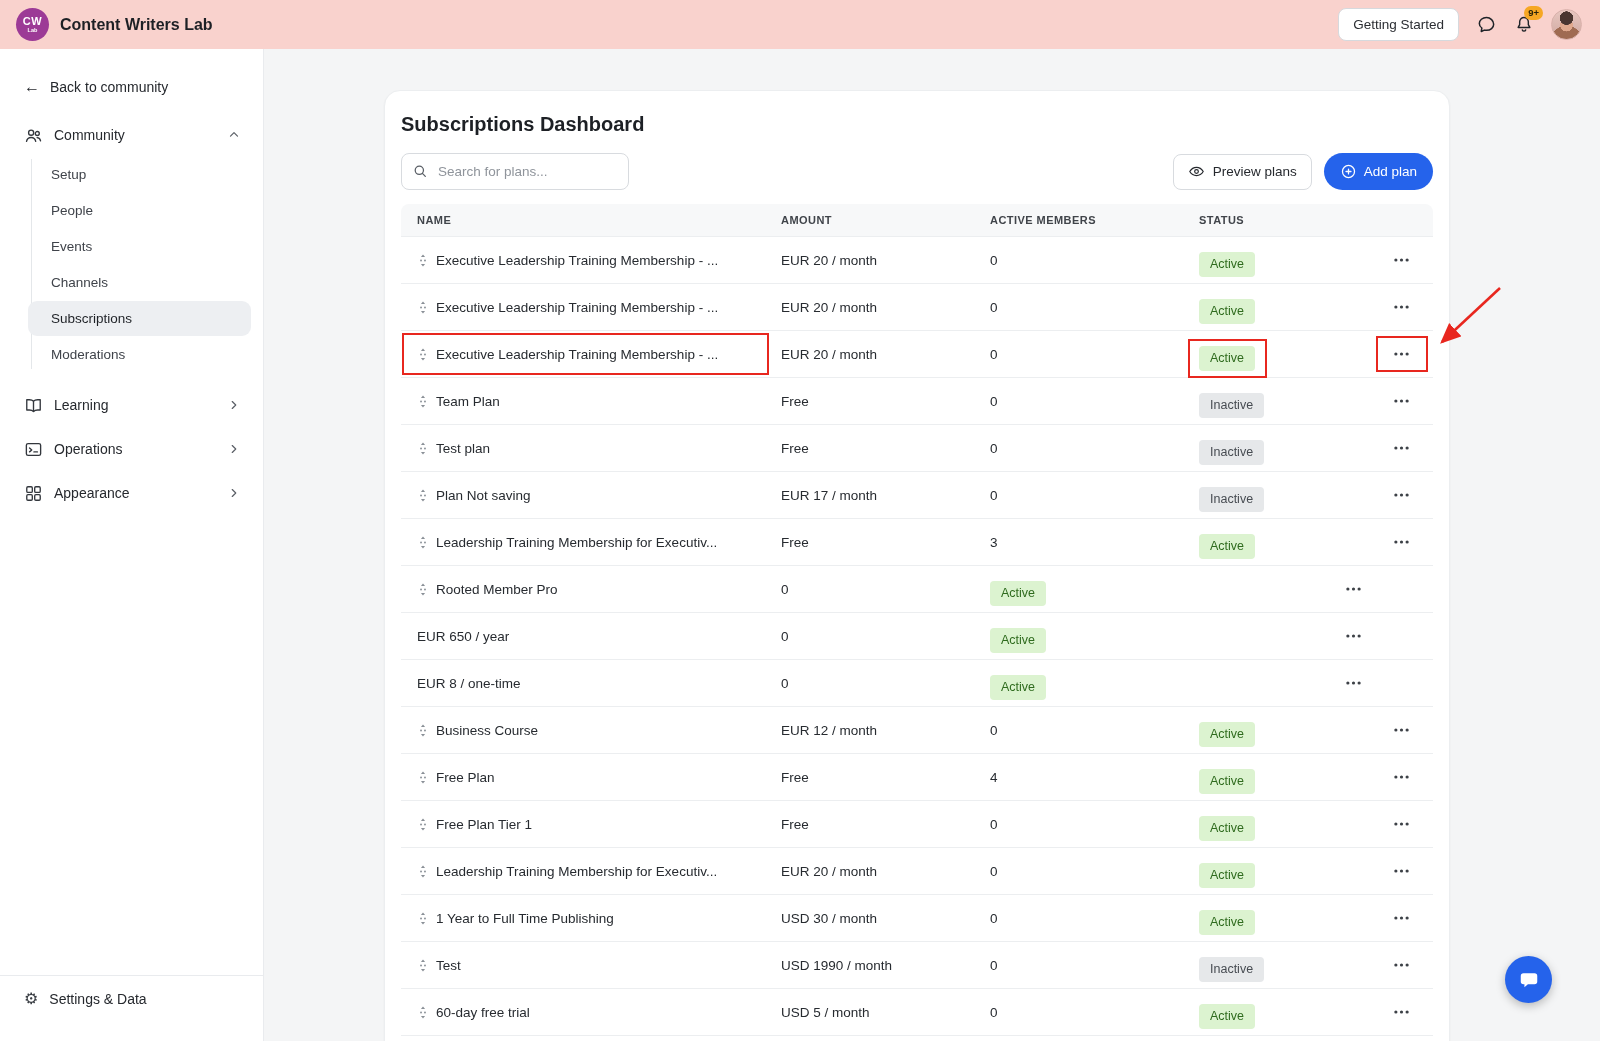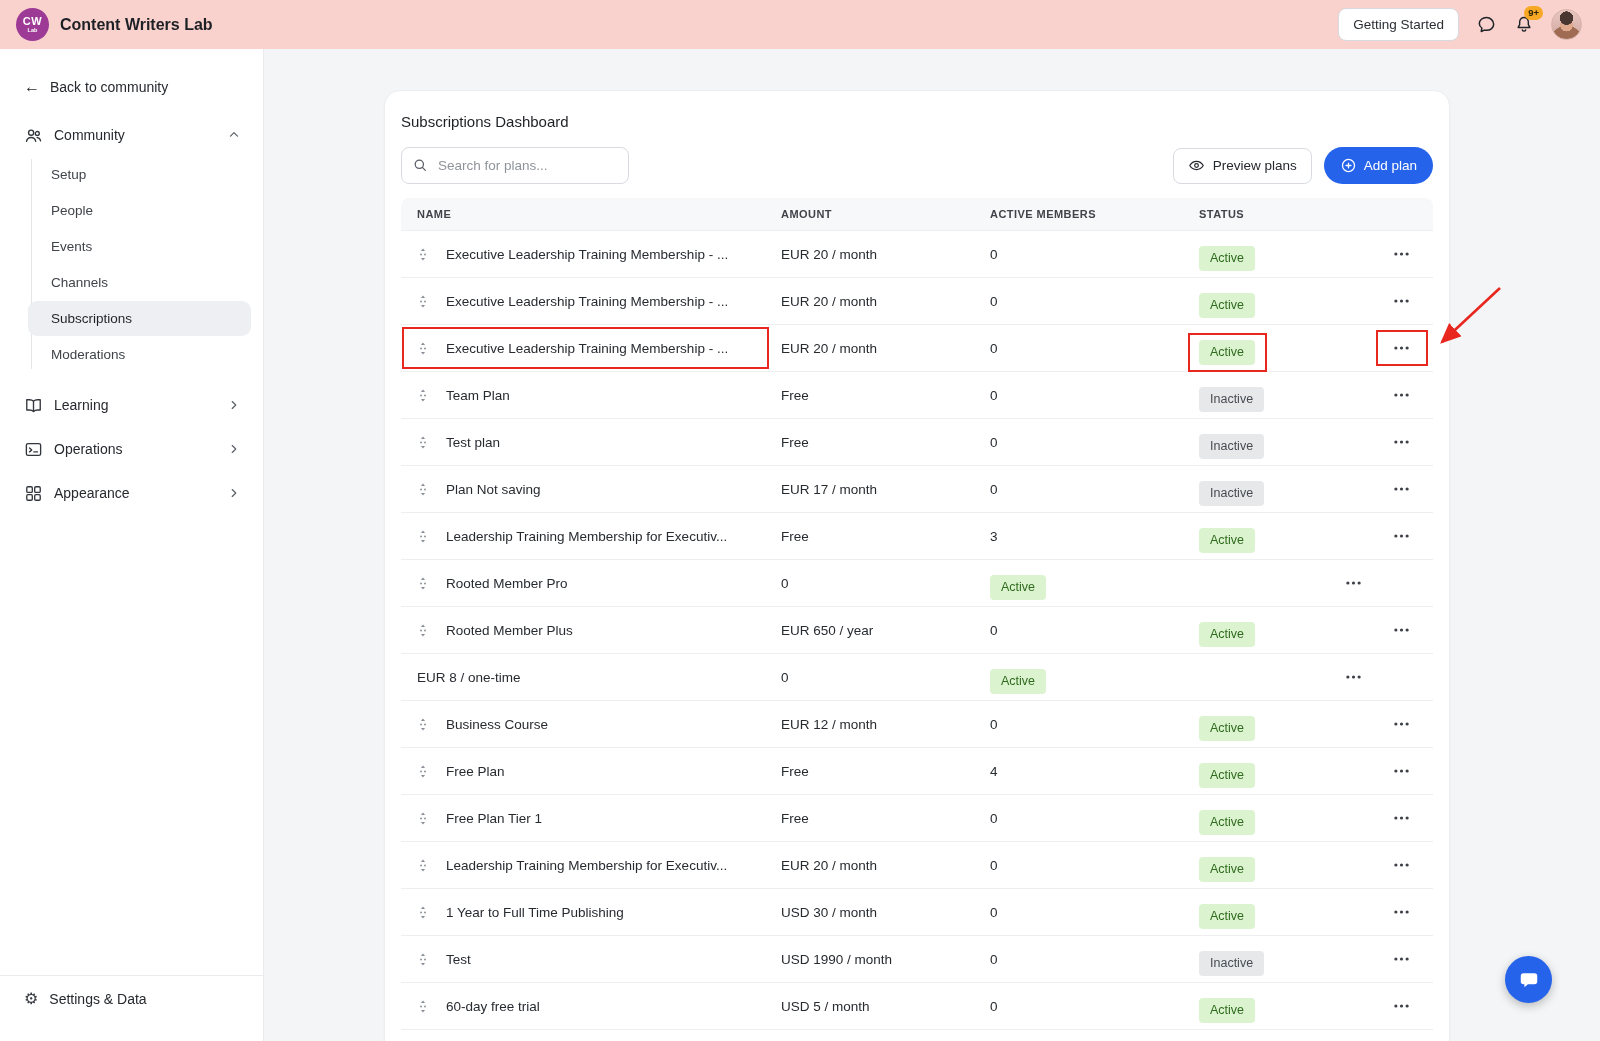--- a/index.html
+++ b/index.html
@@ -93,21 +93,21 @@
     font-size:14px;color:#26292e;cursor:pointer;
   }
   .gear-glyph{font-size:16px;color:#3a3e44;line-height:1;}
   
   .main{flex:1;padding:41px 150px 0 120px;overflow:hidden;}
   .card{
     background:#fff;border-radius:16px;border:1px solid #eceef0;
     box-shadow:0 1px 2px rgba(20,24,28,.05);
     padding:22px 16px 24px;min-height:980px;
   }
-  .card-title{font-size:15px;font-weight:normal;color:#1d2025;margin-bottom:17px;}
+  .card-title{font-size:20px;font-weight:bold;color:#1d2025;margin-bottom:17px;}
   .toolbar{display:flex;align-items:center;justify-content:space-between;margin-bottom:14px;}
   .search-wrap{position:relative;}
   .search-input{
     width:228px;height:37px;border:1px solid #d8dbdf;border-radius:8px;
     padding:0 12px 0 36px;font-size:13.5px;color:#2b2e33;outline:none;
     font-family:inherit;background:#fff;
   }
   .search-input::placeholder{color:#8f949b;}
   .search-ic{position:absolute;left:11px;top:10px;color:#595e65;}
   .toolbar-right{display:flex;align-items:center;gap:12px;}
@@ -126,21 +126,21 @@
     display:grid;grid-template-columns:364px 209px 209px 1fr 48px;
     background:#f7f8f9;border-radius:8px 8px 0 0;height:33px;align-items:center;
     padding:0 16px;border-bottom:1px solid var(--line);
   }
   .th{font-size:11px;font-weight:bold;color:#40444a;letter-spacing:.45px;}
   .trow{
     display:grid;grid-template-columns:364px 209px 209px 1fr 48px;
     height:47px;padding:0 16px;border-bottom:1px solid var(--line);
   }
   .cell{display:flex;align-items:center;font-size:13.5px;color:#272b30;min-width:0;}
-  .cell-name{gap:17px;position:relative;}
+  .cell-name{gap:7px;position:relative;}
   .drag{display:flex;align-items:center;color:#8a9097;cursor:grab;flex-shrink:0;}
   .plan-name{white-space:nowrap;overflow:hidden;text-overflow:ellipsis;}
   .cell-actions{justify-content:flex-end;}
   .dots-btn{
     background:none;border:none;cursor:pointer;color:#3d4147;
     display:flex;align-items:center;justify-content:center;
     width:32px;height:24px;position:relative;
   }
   .badge{
     display:inline-block;position:relative;padding:5px 11px;border-radius:4px;
@@ -548,31 +548,20 @@
         <svg width="15" height="4" viewBox="0 0 16 4" fill="currentColor">
                   <circle cx="2" cy="2" r="1.7"></circle>
                   <circle cx="8" cy="2" r="1.7"></circle>
                   <circle cx="14" cy="2" r="1.7"></circle>
                 </svg>
       </button>
     </div>
   </div>
 
   <div class="trow">
-    <div class="cell cell-name">
-      <span class="drag">
-        <svg width="12" height="15" viewBox="0 0 14 16" fill="currentColor">
-                  <path d="M7 1l2.4 3H4.6z"></path>
-                  <path d="M7 15l2.4-3H4.6z"></path>
-                  <circle cx="4.7" cy="8" r="1.1"></circle>
-                  <circle cx="9.3" cy="8" r="1.1"></circle>
-                </svg>
-      </span>
-      <span class="plan-name">Rooted Member Plus</span>
-    </div>
     <div class="cell">EUR 650 / year</div>
     <div class="cell">0</div>
     <div class="cell">
               <span class="badge active">Active</span>
             </div>
     <div class="cell cell-actions">
       <button class="dots-btn">
         <svg width="15" height="4" viewBox="0 0 16 4" fill="currentColor">
                   <circle cx="2" cy="2" r="1.7"></circle>
                   <circle cx="8" cy="2" r="1.7"></circle>

